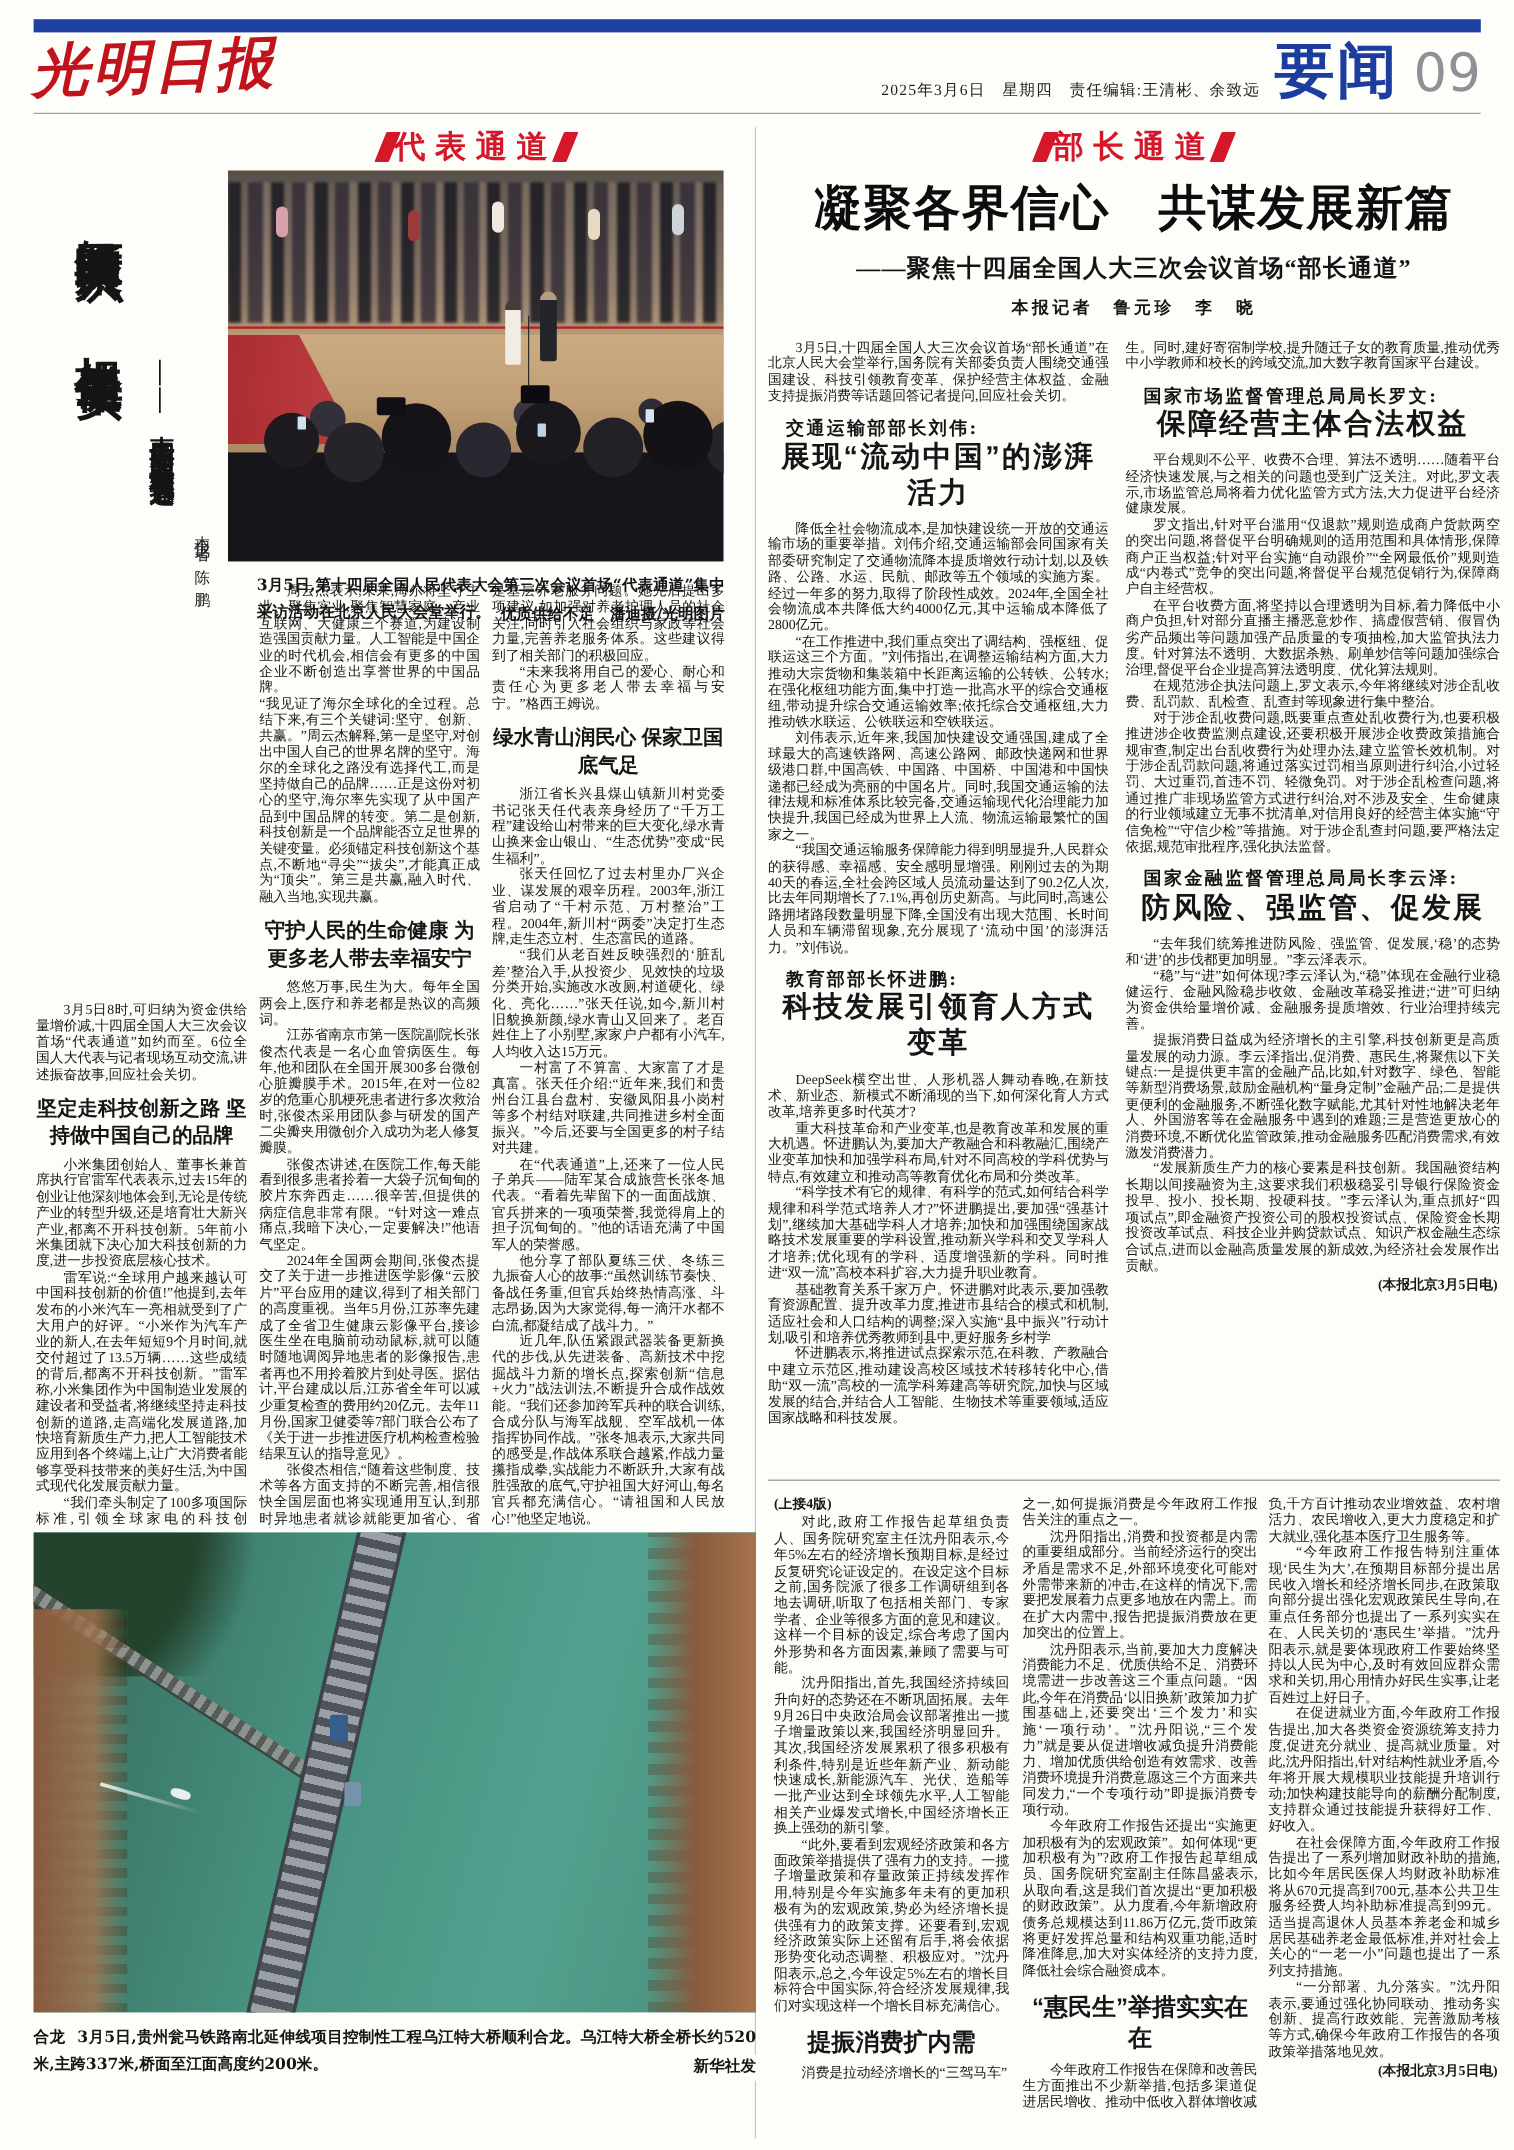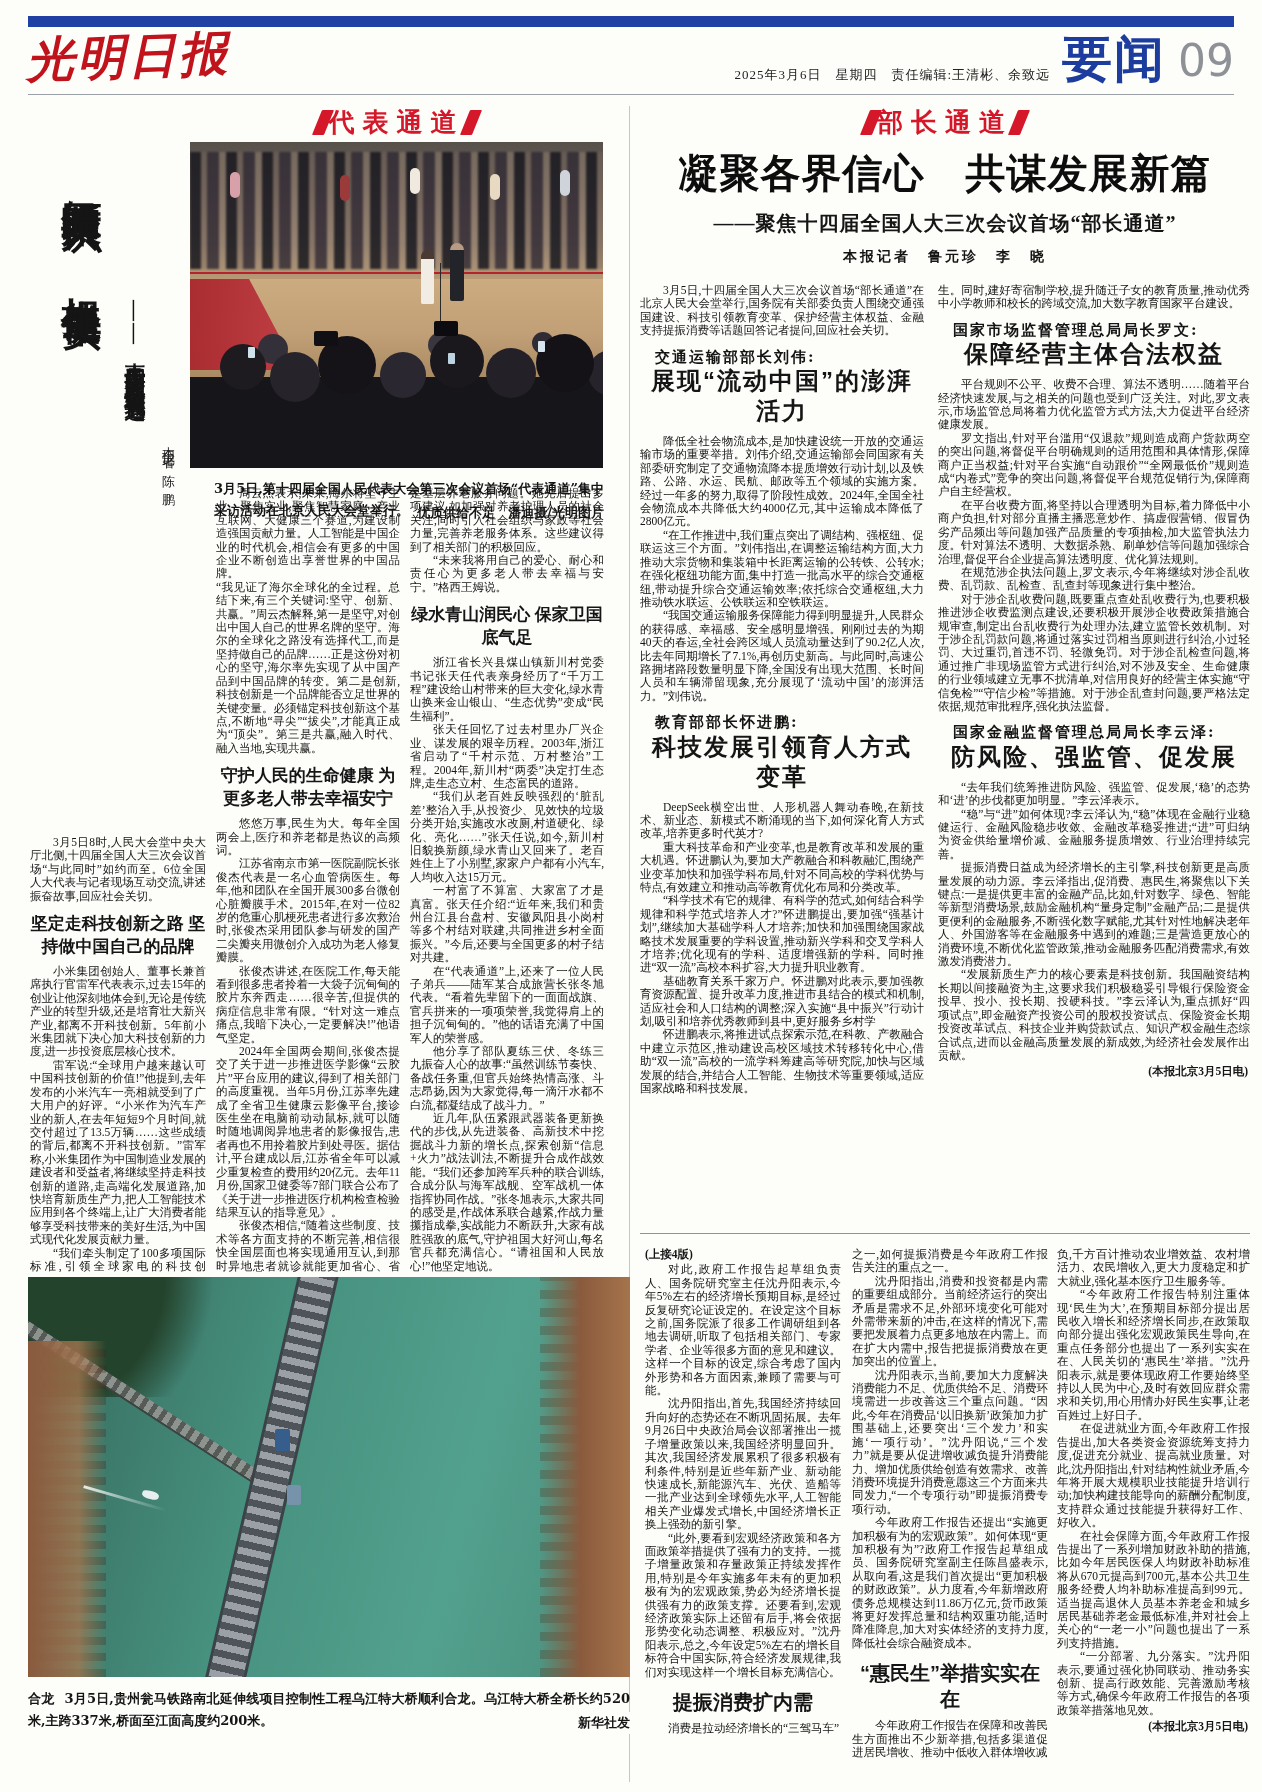--- a/index.html
+++ b/index.html
@@ -164,21 +164,21 @@
   <div class="caption-main">
     <span>3月5日,第十四届全国人民代表大会第三次会议首场“代表通道”集中采访活动在北京人民大会堂举行。</span>
     <span class="caption-credit">优质供给不足　潘迪摄/光明图片</span>
   </div>
 
   <div class="vtitle">倾听民声聚共识　　担当使命促实干</div>
   <div class="vsubtitle">——直击十四届全国人大三次会议首场『代表通道』</div>
   <div class="vbyline">本报记者　陈　鹏</div>
 
   <div class="lcol lcol1">
-      <div class="para">3月5日8时,人民大会堂中央大厅北侧,十四届全国人大三次会议首场“与此同时”如约而至。6位全国人大代表与记者现场互动交流,讲述振奋故事,回应社会关切。</div>
+      <div class="para">3月5日8时,可归纳为资金供给量增价减,十四届全国人大三次会议首场“代表通道”如约而至。6位全国人大代表与记者现场互动交流,讲述振奋故事,回应社会关切。</div>
       <div class="col-subhead">坚定走科技创新之路 坚持做中国自己的品牌</div>
       <div class="para">小米集团创始人、董事长兼首席执行官雷军代表表示,过去15年的创业让他深刻地体会到,无论是传统产业的转型升级,还是培育壮大新兴产业,都离不开科技创新。5年前小米集团就下决心加大科技创新的力度,进一步投资底层核心技术。</div>
       <div class="para">雷军说:“全球用户越来越认可中国科技创新的价值!”他提到,去年发布的小米汽车一亮相就受到了广大用户的好评。“小米作为汽车产业的新人,在去年短短9个月时间,就交付超过了13.5万辆……这些成绩的背后,都离不开科技创新。”雷军称,小米集团作为中国制造业发展的建设者和受益者,将继续坚持走科技创新的道路,走高端化发展道路,加快培育新质生产力,把人工智能技术应用到各个终端上,让广大消费者能够享受科技带来的美好生活,为中国式现代化发展贡献力量。</div>
       <div class="para">“我们牵头制定了100多项国际标准,引领全球家电的科技创新。”海尔集团董事局主席、首席执行官周云杰代表说。</div>
     </div>
   <div class="lcol lcol2">
       <div class="para">周云杰表示,未来,海尔将坚守主业、聚焦实业,聚焦智慧家庭、产业互联网、大健康三个赛道,为建设制造强国贡献力量。人工智能是中国企业的时代机会,相信会有更多的中国企业不断创造出享誉世界的中国品牌。</div>
       <div class="para noindent">“我见证了海尔全球化的全过程。总结下来,有三个关键词:坚守、创新、共赢。”周云杰解释,第一是坚守,对创出中国人自己的世界名牌的坚守。海尔的全球化之路没有选择代工,而是坚持做自己的品牌……正是这份对初心的坚守,海尔率先实现了从中国产品到中国品牌的转变。第二是创新,科技创新是一个品牌能否立足世界的关键变量。必须锚定科技创新这个基点,不断地“寻尖”“拔尖”,才能真正成为“顶尖”。第三是共赢,融入时代、融入当地,实现共赢。</div>
       <div class="col-subhead">守护人民的生命健康 为更多老人带去幸福安宁</div>
       <div class="para">悠悠万事,民生为大。每年全国两会上,医疗和养老都是热议的高频词。</div>
@@ -224,20 +224,21 @@
   <h1 class="r-headline">凝聚各界信心　共谋发展新篇</h1>
   <div class="r-subtitle">——聚焦十四届全国人大三次会议首场“部长通道”</div>
   <div class="r-byline">本报记者　鲁元珍　李　晓</div>
 
   <div class="rcol rcolL">
       <div class="para">3月5日,十四届全国人大三次会议首场“部长通道”在北京人民大会堂举行,国务院有关部委负责人围绕交通强国建设、科技引领教育变革、保护经营主体权益、金融支持提振消费等话题回答记者提问,回应社会关切。</div>
       <div class="kicker">交通运输部部长刘伟:</div>
       <div class="big-subhead">展现“流动中国”的澎湃活力</div>
       <div class="para">降低全社会物流成本,是加快建设统一开放的交通运输市场的重要举措。刘伟介绍,交通运输部会同国家有关部委研究制定了交通物流降本提质增效行动计划,以及铁路、公路、水运、民航、邮政等五个领域的实施方案。经过一年多的努力,取得了阶段性成效。2024年,全国全社会物流成本共降低大约4000亿元,其中运输成本降低了2800亿元。</div>
       <div class="para">“在工作推进中,我们重点突出了调结构、强枢纽、促联运这三个方面。”刘伟指出,在调整运输结构方面,大力推动大宗货物和集装箱中长距离运输的公转铁、公转水;在强化枢纽功能方面,集中打造一批高水平的综合交通枢纽,带动提升综合交通运输效率;依托综合交通枢纽,大力推动铁水联运、公铁联运和空铁联运。</div>
+      <div class="para">刘伟表示,近年来,我国加快建设交通强国,建成了全球最大的高速铁路网、高速公路网、邮政快递网和世界级港口群,中国高铁、中国路、中国桥、中国港和中国快递都已经成为亮丽的中国名片。同时,我国交通运输的法律法规和标准体系比较完备,交通运输现代化治理能力加快提升,我国已经成为世界上人流、物流运输最繁忙的国家之一。</div>
       <div class="para">“我国交通运输服务保障能力得到明显提升,人民群众的获得感、幸福感、安全感明显增强。刚刚过去的为期40天的春运,全社会跨区域人员流动量达到了90.2亿人次,比去年同期增长了7.1%,再创历史新高。与此同时,高速公路拥堵路段数量明显下降,全国没有出现大范围、长时间人员和车辆滞留现象,充分展现了‘流动中国’的澎湃活力。”刘伟说。</div>
       <div class="kicker">教育部部长怀进鹏:</div>
       <div class="big-subhead">科技发展引领育人方式变革</div>
       <div class="para">DeepSeek横空出世、人形机器人舞动春晚,在新技术、新业态、新模式不断涌现的当下,如何深化育人方式改革,培养更多时代英才?</div>
       <div class="para">重大科技革命和产业变革,也是教育改革和发展的重大机遇。怀进鹏认为,要加大产教融合和科教融汇,围绕产业变革加快和加强学科布局,针对不同高校的学科优势与特点,有效建立和推动高等教育优化布局和分类改革。</div>
       <div class="para">“科学技术有它的规律、有科学的范式,如何结合科学规律和科学范式培养人才?”怀进鹏提出,要加强“强基计划”,继续加大基础学科人才培养;加快和加强围绕国家战略技术发展重要的学科设置,推动新兴学科和交叉学科人才培养;优化现有的学科、适度增强新的学科。同时推进“双一流”高校本科扩容,大力提升职业教育。</div>
       <div class="para">基础教育关系千家万户。怀进鹏对此表示,要加强教育资源配置、提升改革力度,推进市县结合的模式和机制,适应社会和人口结构的调整;深入实施“县中振兴”行动计划,吸引和培养优秀教师到县中,更好服务乡村学</div>
       <div class="para">怀进鹏表示,将推进试点探索示范,在科教、产教融合中建立示范区,推动建设高校区域技术转移转化中心,借助“双一流”高校的一流学科筹建高等研究院,加快与区域发展的结合,并结合人工智能、生物技术等重要领域,适应国家战略和科技发展。</div>
     </div>
   <div class="rcol rcolR">

